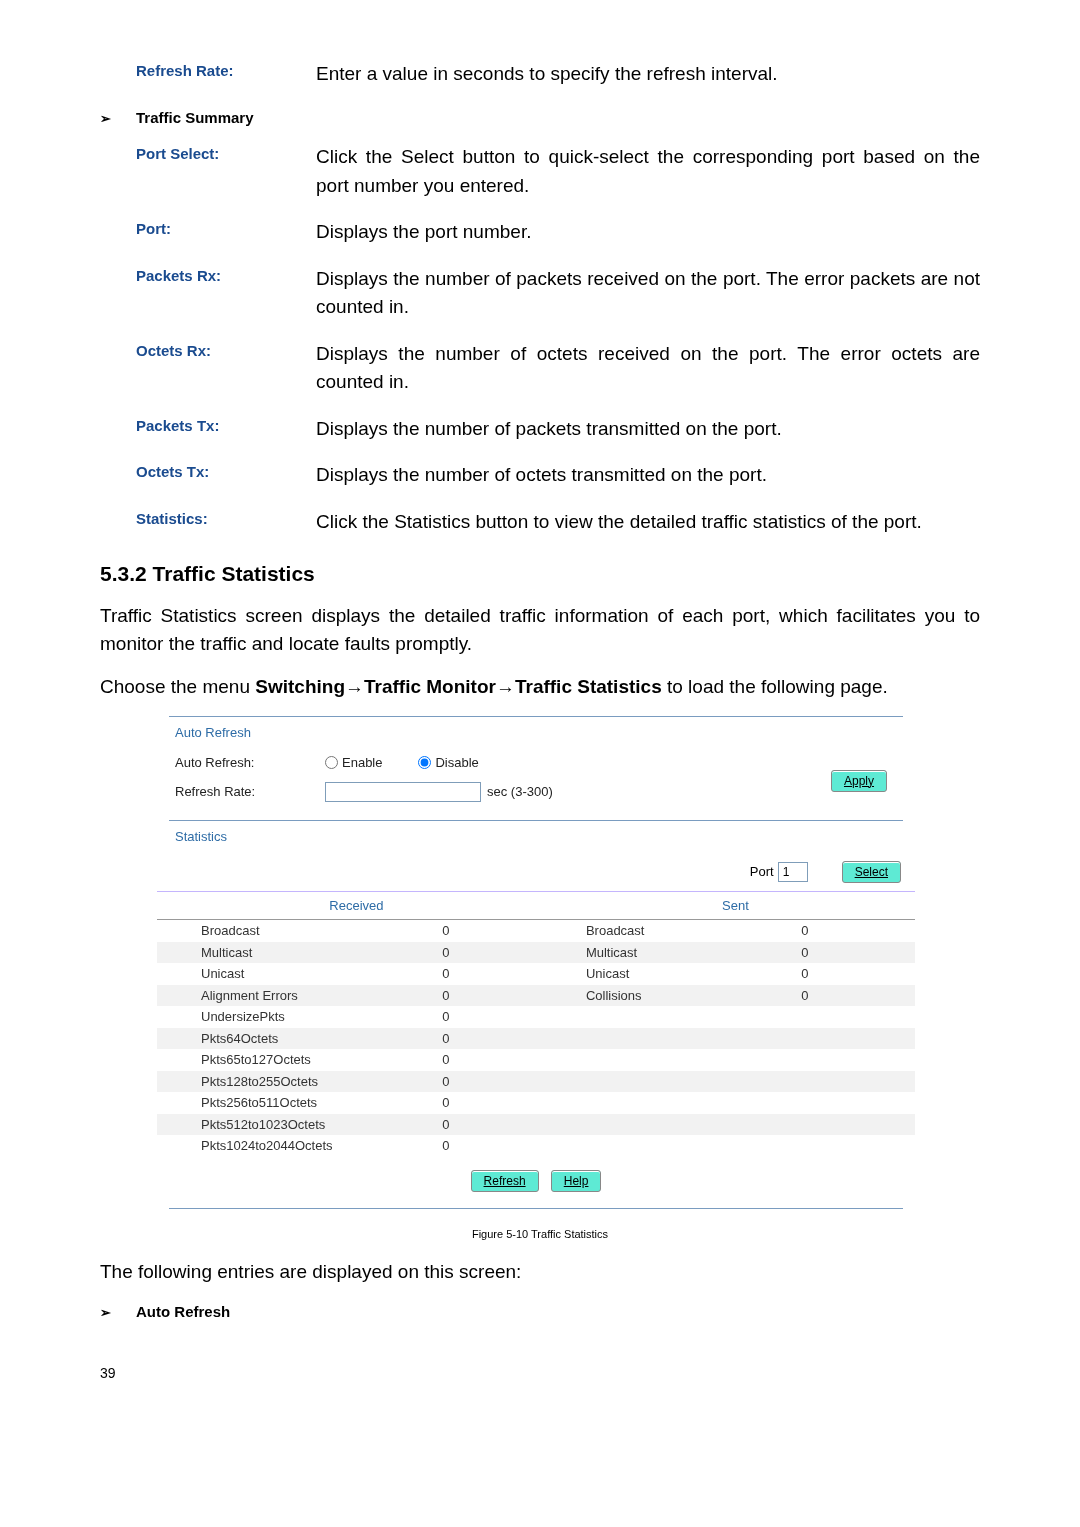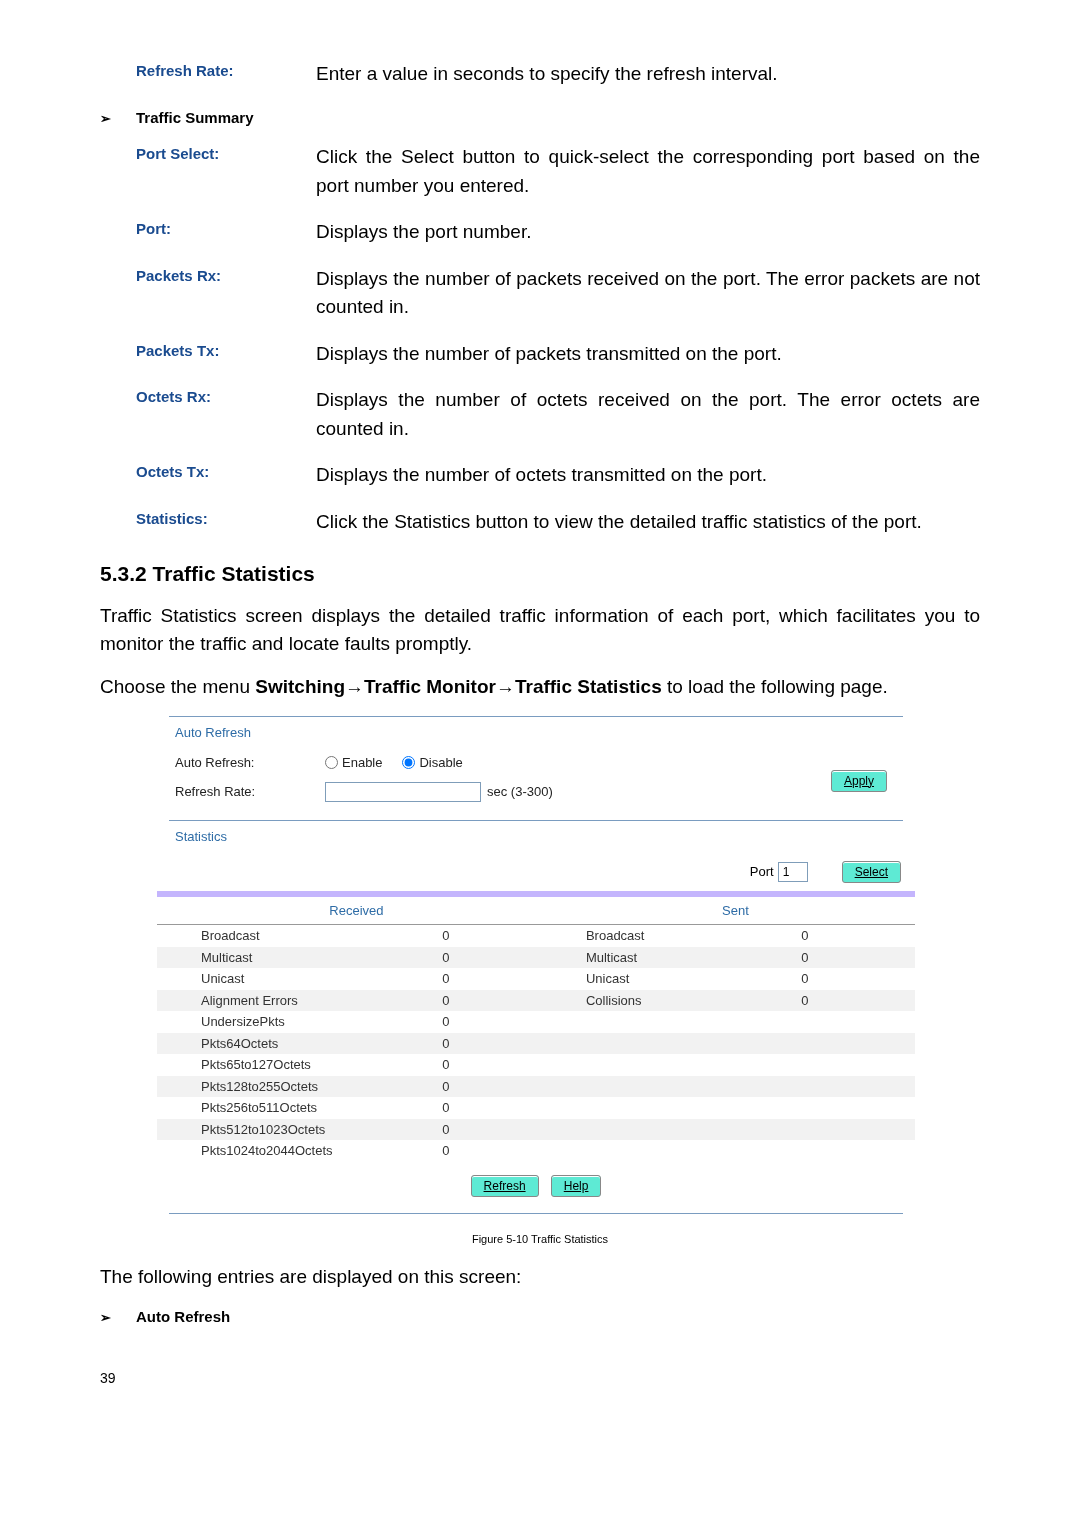--- a/index.html
+++ b/index.html
@@ -78,21 +78,21 @@
     align-items: center;
     font-size: 13px;
     color: #222;
   }
   .ar-label {
     width: 150px;
     display: inline-block;
   }
   .ar-radio-group {
     display: flex;
-    gap: 20px;
+    gap: 36px;
     align-items: flex-start;
   }
   .ar-radio-group label {
     display: flex;
     align-items: center;
     gap: 4px;
     font-size: 13px;
   }
   input[type="radio"] {
     width: 13px;
@@ -142,21 +142,21 @@
   .stats-table {
     width: 100%;
     border-collapse: collapse;
     font-size: 13px;
   }
   .stats-table th {
     font-weight: normal;
     text-align: center;
     color: #2e6ca6;
     background: #fff;
-    border-top: 6px solid #c4b5fd;
+    border-top: 1px solid #c4b5fd;
     border-bottom: 1px solid #999;
     padding: 4px 0;
   }
   .stats-table td {
     padding: 1px 6px;
     text-align: left;
     color: #333;
   }
   .stats-table td.num {
     text-align: left;
@@ -217,26 +217,26 @@
   </div>
   <div class="def-row">
     <div class="def-label">Port:</div>
     <div class="def-desc">Displays the port number.</div>
   </div>
   <div class="def-row">
     <div class="def-label">Packets Rx:</div>
     <div class="def-desc">Displays the number of packets received on the port. The error packets are not counted in.</div>
   </div>
   <div class="def-row">
+    <div class="def-label">Octets Rx:</div>
+    <div class="def-desc">Displays the number of octets received on the port. The error octets are counted in.</div>
+  </div>
+  <div class="def-row">
     <div class="def-label">Packets Tx:</div>
     <div class="def-desc">Displays the number of packets transmitted on the port.</div>
-  </div>
-  <div class="def-row">
-    <div class="def-label">Octets Rx:</div>
-    <div class="def-desc">Displays the number of octets received on the port. The error octets are counted in.</div>
   </div>
   <div class="def-row">
     <div class="def-label">Octets Tx:</div>
     <div class="def-desc">Displays the number of octets transmitted on the port.</div>
   </div>
   <div class="def-row">
     <div class="def-label">Statistics:</div>
     <div class="def-desc">Click the Statistics button to view the detailed traffic statistics of the port.</div>
   </div>
 </div>

